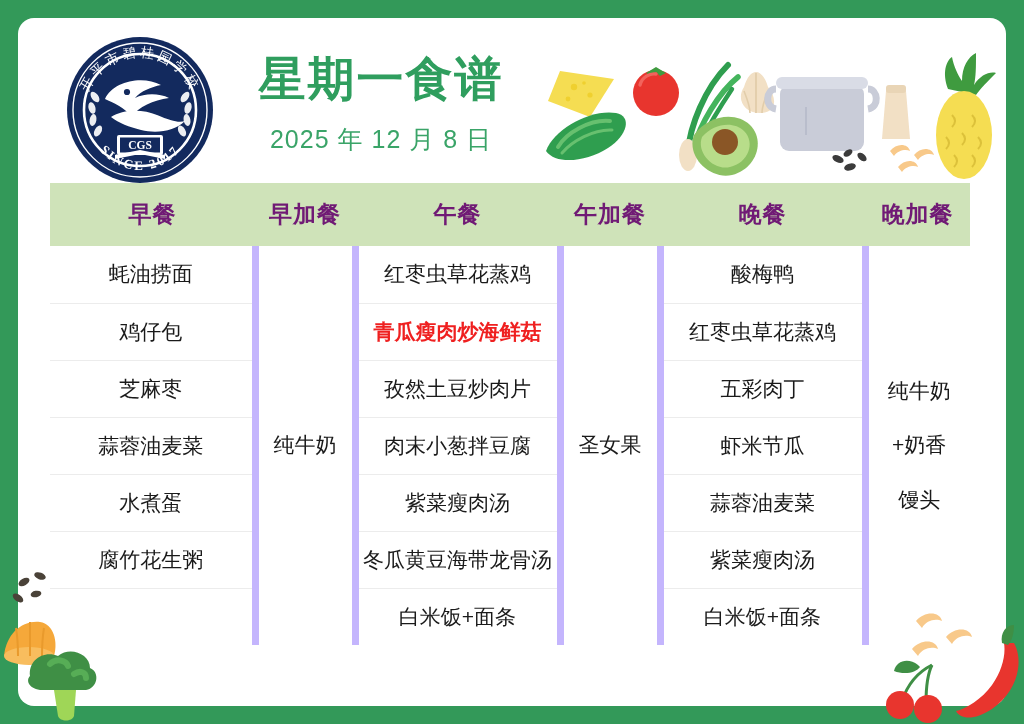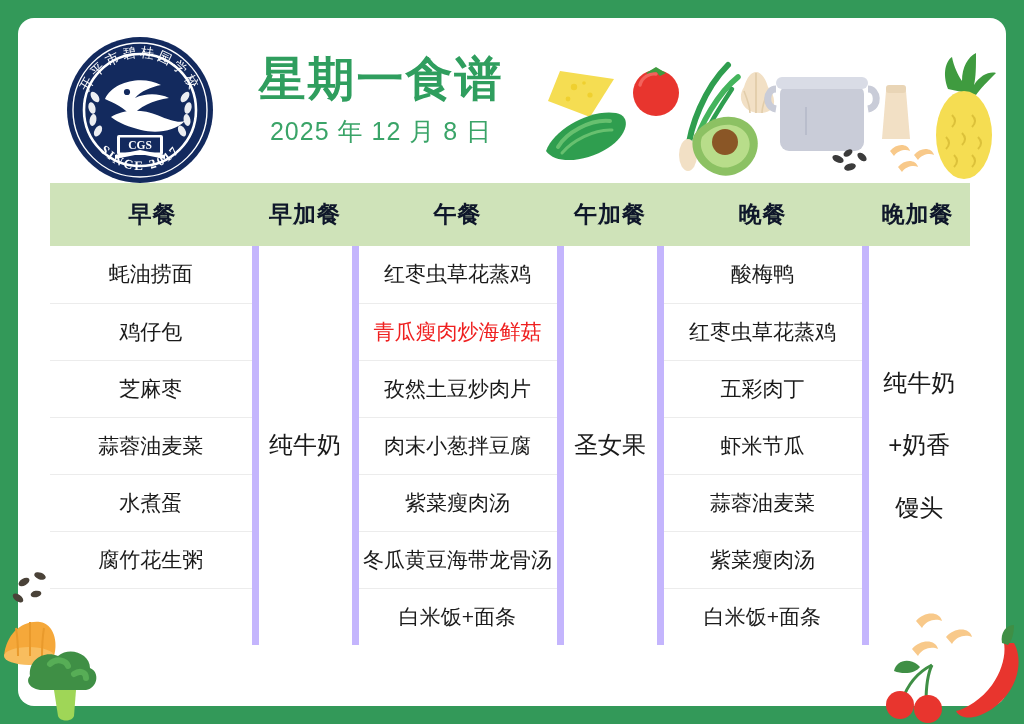--- a/index.html
+++ b/index.html
@@ -42,21 +42,21 @@
   }
   #main-title {
     font-size: 47px;
     font-weight: bold;
     color: #2f9e5e;
     letter-spacing: 2px;
     line-height: 1.12;
     white-space: nowrap;
   }
   #sub-title {
-    margin-top: 9px;
+    margin-top: 17px;
     font-size: 25px;
     color: #3aa468;
     letter-spacing: 1px;
     white-space: nowrap;
   }
   #food-strip {
     position: absolute;
     left: 510px; top: 25px;
     width: 470px; height: 140px;
   }
@@ -65,46 +65,46 @@
   #menu-table {
     position: absolute;
     left: 32px; top: 165px;
     width: 920px;
     border-collapse: collapse;
     table-layout: fixed;
   }
   #menu-table th {
     height: 63px;
     background: #cfe3b9;
-    color: #0f172a;
+    color: #701a75;
     font-size: 23px;
     font-weight: bold;
     letter-spacing: 1px;
     border: none;
     vertical-align: middle;
   }
   #menu-table td {
     height: 57px;
     text-align: center;
     vertical-align: middle;
     font-size: 21px;
     color: #1a1a1a;
     border-right: 7px solid #c4b5fd;
     border-bottom: 1px solid #ececec;
     background: transparent;
   }
   #menu-table td.last-col { border-right: none; }
   #menu-table tr.last-row td { border-bottom: none; }
   #menu-table td.merged {
     border-bottom: none;
-    font-size: 24px;
+    font-size: 21px;
     line-height: 2.6;
   }
   #menu-table td.small { font-size: 21px; }
-  #menu-table td.highlight { color: #ef2020; font-weight: normal; }
+  #menu-table td.highlight { color: #ef2020; font-weight: bold; }
   #menu-table td.first-col { border-left: none; }
   
   col.c1 { width: 205px; }
   col.c2 { width: 100px; }
   col.c3 { width: 205px; }
   col.c4 { width: 100px; }
   col.c5 { width: 205px; }
   col.c6 { width: 105px; }
 
   

